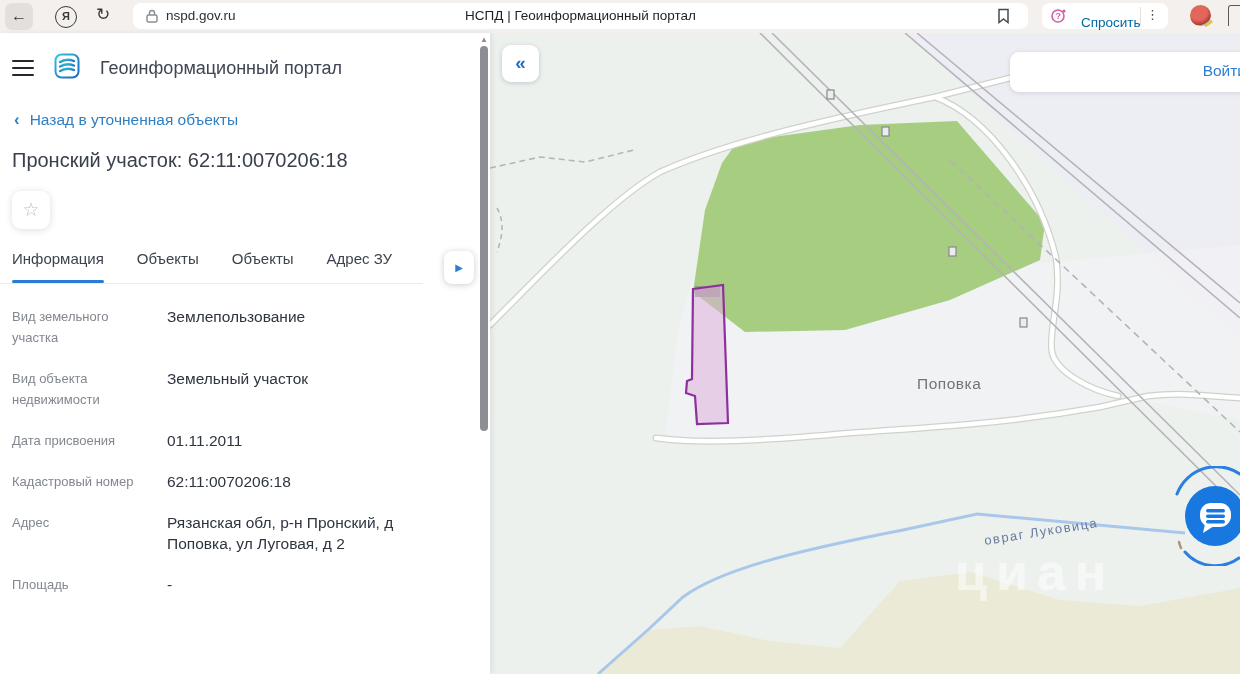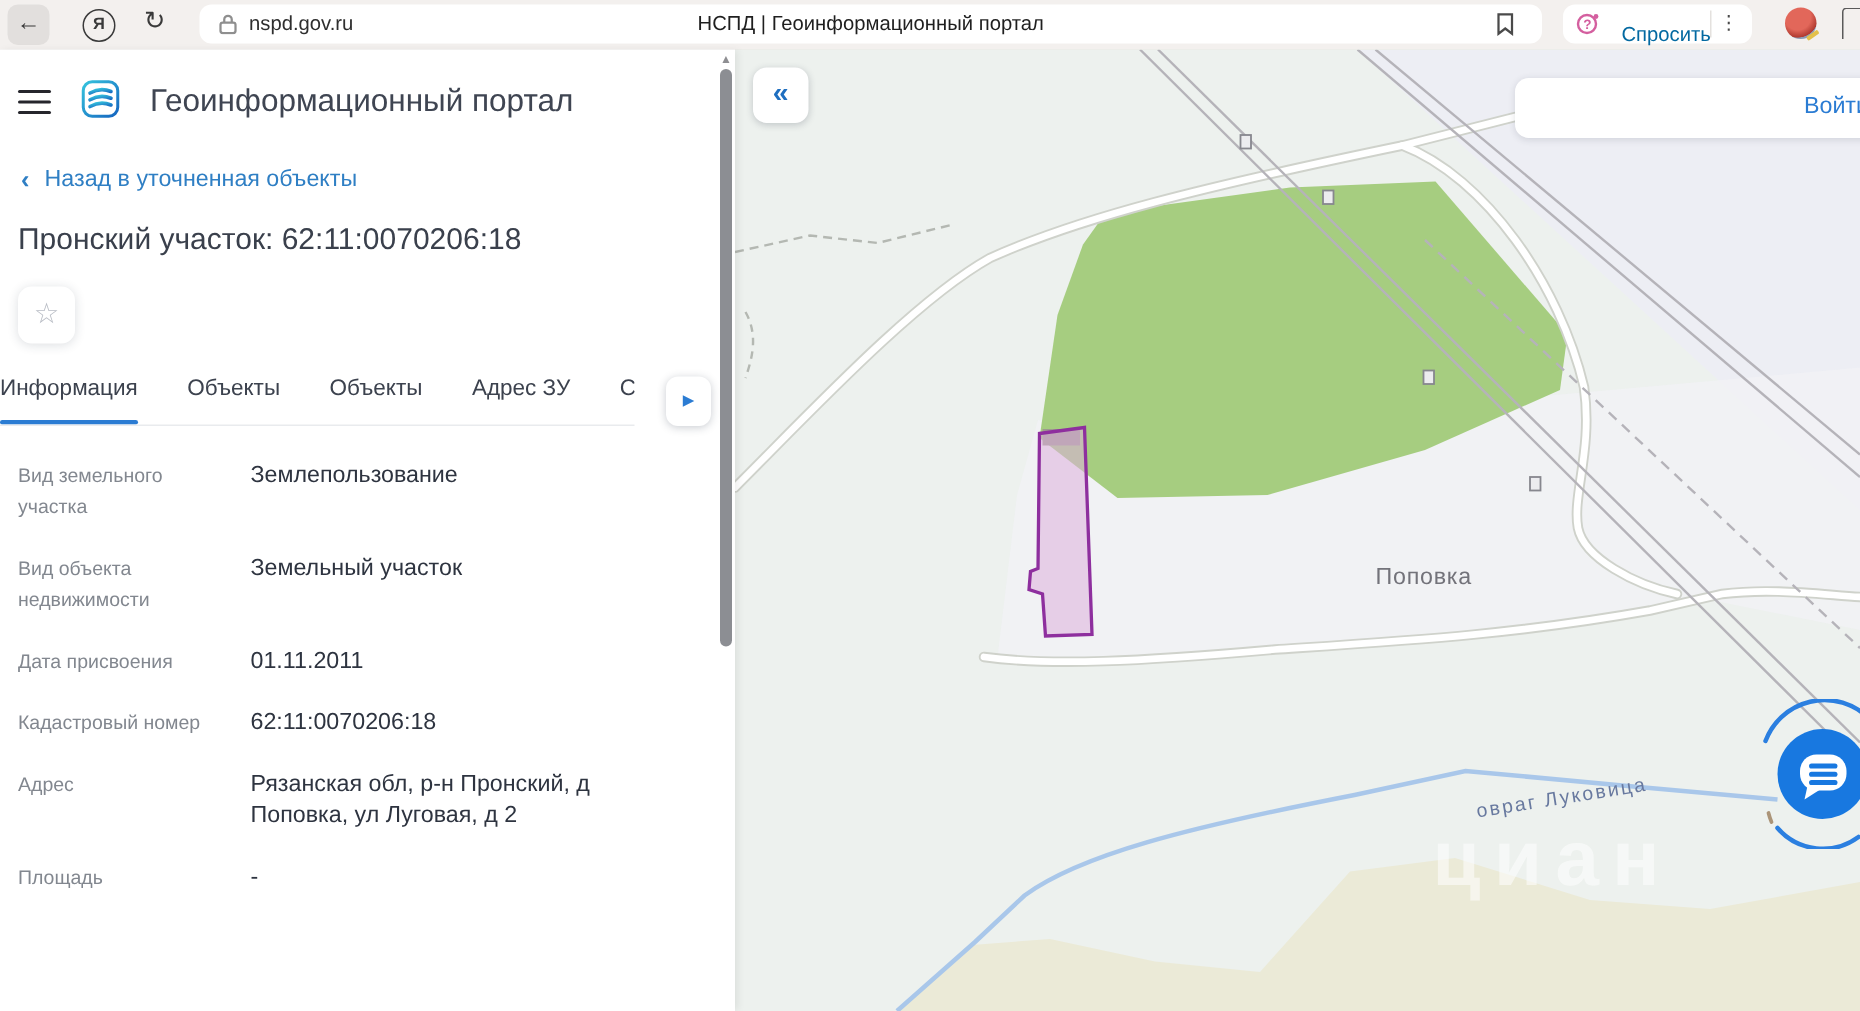--- a/index.html
+++ b/index.html
@@ -30,30 +30,30 @@
           transform:rotate(-35deg);border-radius:1px;}
   .edge-icon{position:absolute;left:1228px;top:5px;width:16px;height:20px;border:1.6px solid #5a5a5a;
           border-radius:3px 3px 0 0;border-bottom:none;}
 
   
   .sidebar{position:absolute;left:0;top:33px;width:490px;height:641px;background:#fff;z-index:3;
            box-shadow:2px 0 5px rgba(0,0,0,.07);}
   .sb-header{position:absolute;left:12px;top:19px;height:32px;display:flex;align-items:center;gap:20px;}
   .burger{width:22px;display:flex;flex-direction:column;gap:4.5px;}
   .burger i{display:block;height:2.6px;background:#26262c;border-radius:2px;}
-  .portal-title{font-size:21px;color:#3f4552;}
+  .portal-title{font-size:18px;color:#3f4552;}
   .back-row{position:absolute;left:14px;top:77px;display:flex;align-items:center;gap:10px;color:#2f7fc4;}
   .back-chev{font-size:17px;font-weight:700;}
   .back-label{font-size:15.5px;}
   .page-title{position:absolute;left:12px;top:116px;font-size:20px;font-weight:500;color:#3a404c;}
   .fav-card{position:absolute;left:12px;top:158px;width:38px;height:38px;border-radius:9px;background:#fff;
             box-shadow:0 1px 7px rgba(40,50,70,.16);text-align:center;line-height:38px;
             color:#b9bdc5;font-size:19px;}
   .tabs{position:absolute;left:0;top:217px;width:423px;height:34px;border-bottom:1px solid #e9ebee;
-        display:flex;gap:33px;box-sizing:border-box;white-space:nowrap;overflow:hidden;}
+        display:flex;gap:33px;padding-left:12px;box-sizing:border-box;white-space:nowrap;overflow:hidden;}
   .tab{font-size:15px;color:#3c424e;padding-bottom:9px;position:relative;flex:0 0 auto;}
   .tab.active:after{content:"";position:absolute;left:0;right:0;bottom:0;height:3px;background:#2b7cd3;border-radius:2px;}
   .tab-more-btn{position:absolute;left:444px;top:218px;width:30px;height:33px;background:#fff;border-radius:8px;
         box-shadow:0 1px 6px rgba(40,50,70,.25);text-align:center;line-height:33px;color:#2b7cd3;font-size:10px;z-index:2;}
   .fields{position:absolute;left:12px;top:273px;width:450px;}
   .frow{display:grid;grid-template-columns:155px 1fr;margin-bottom:20px;align-items:start;}
   .flabel{font-size:13px;color:#82878f;line-height:21px;max-width:140px;}
   .fvalue{font-size:15.5px;color:#2e3440;line-height:21px;max-width:300px;}
   
   .sb-scroll-up{position:absolute;left:479px;top:2px;width:10px;text-align:center;color:#8e8e92;font-size:8px;}

